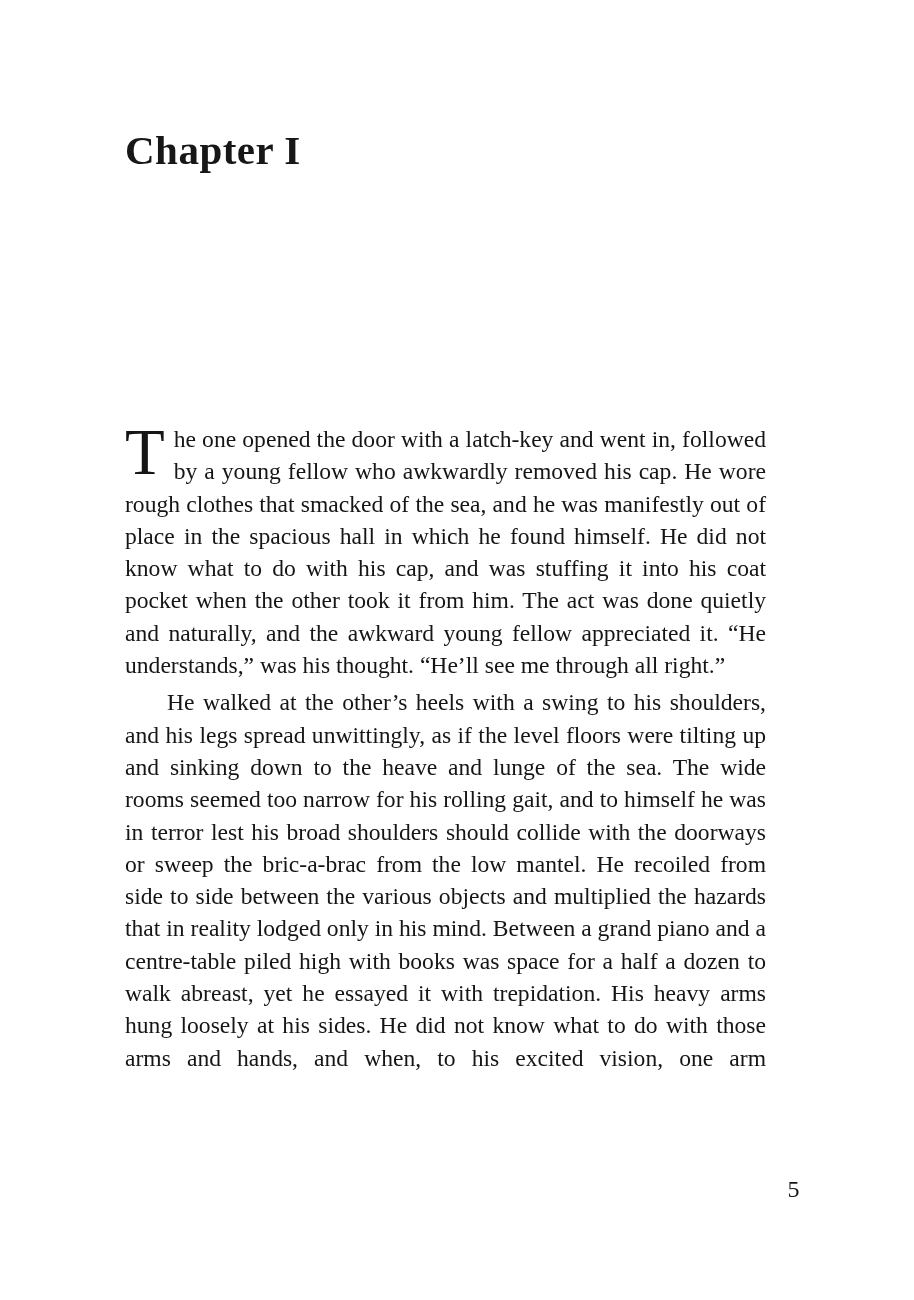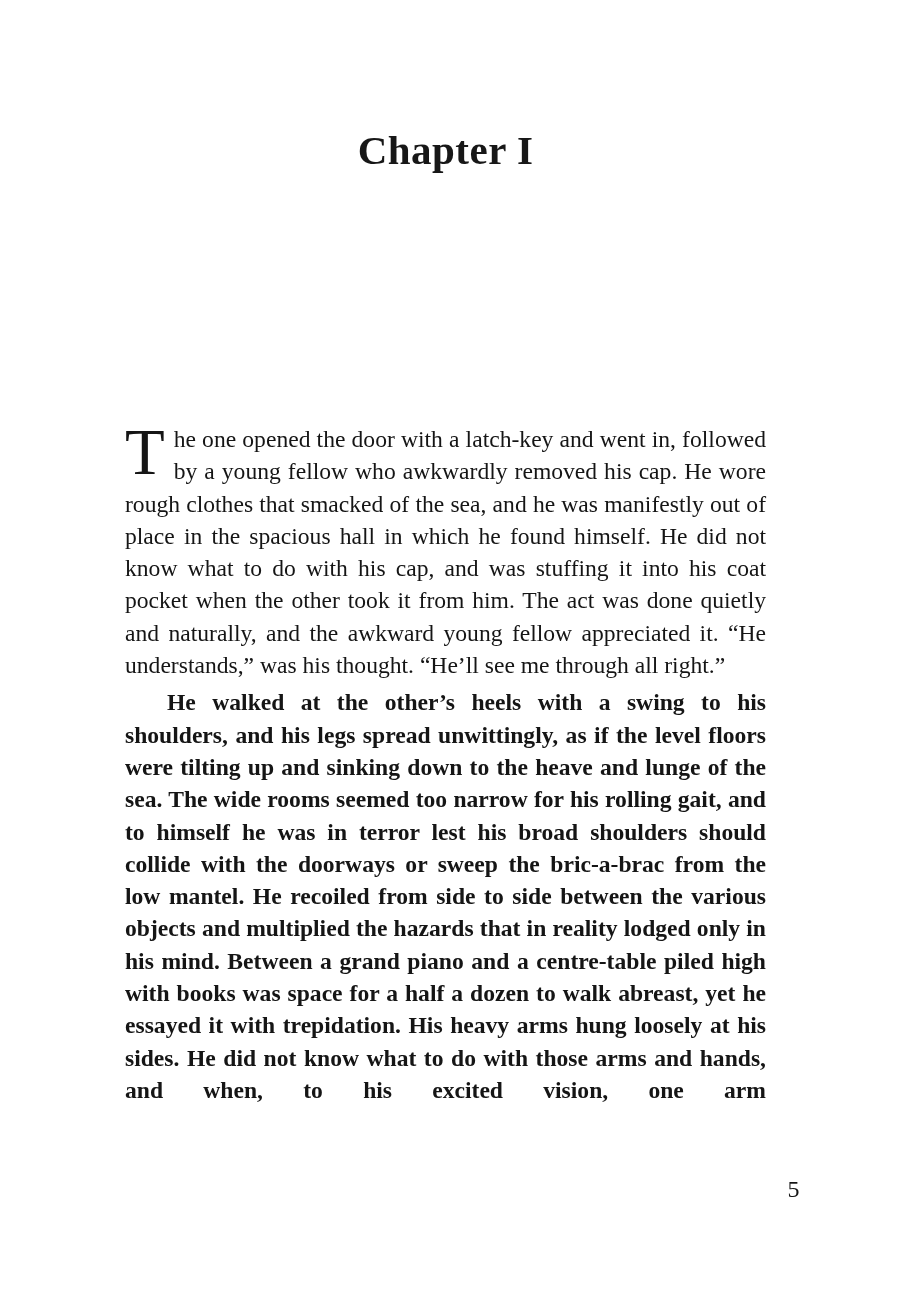--- a/index.html
+++ b/index.html
@@ -17,39 +17,37 @@
     overflow: hidden;
   }
   .content {
     position: absolute;
     left: 125px;
     top: 0;
     width: 641px;
   }
   h1.chapter-heading {
     margin: 126px 0 249px 0;
-    text-align: center;
     font-size: 41px;
     font-weight: 700;
     letter-spacing: 0.5px;
     color: #171717;
   }
   p.body-para {
     margin: 0 0 5px 0;
     font-size: 23.6px;
     line-height: 32.3px;
     text-align: justify;
     color: #151515;
   }
   p.body-para.indent-first {
     text-indent: 42px;
   }
   p.body-para.justify-last {
     text-align-last: justify;
-    font-weight: bold;
   }
   .drop-cap {
     float: left;
     font-size: 65px;
     line-height: 52px;
     padding: 3px 9px 0 0;
     color: #151515;
   }
   .page-number {
     position: absolute;

